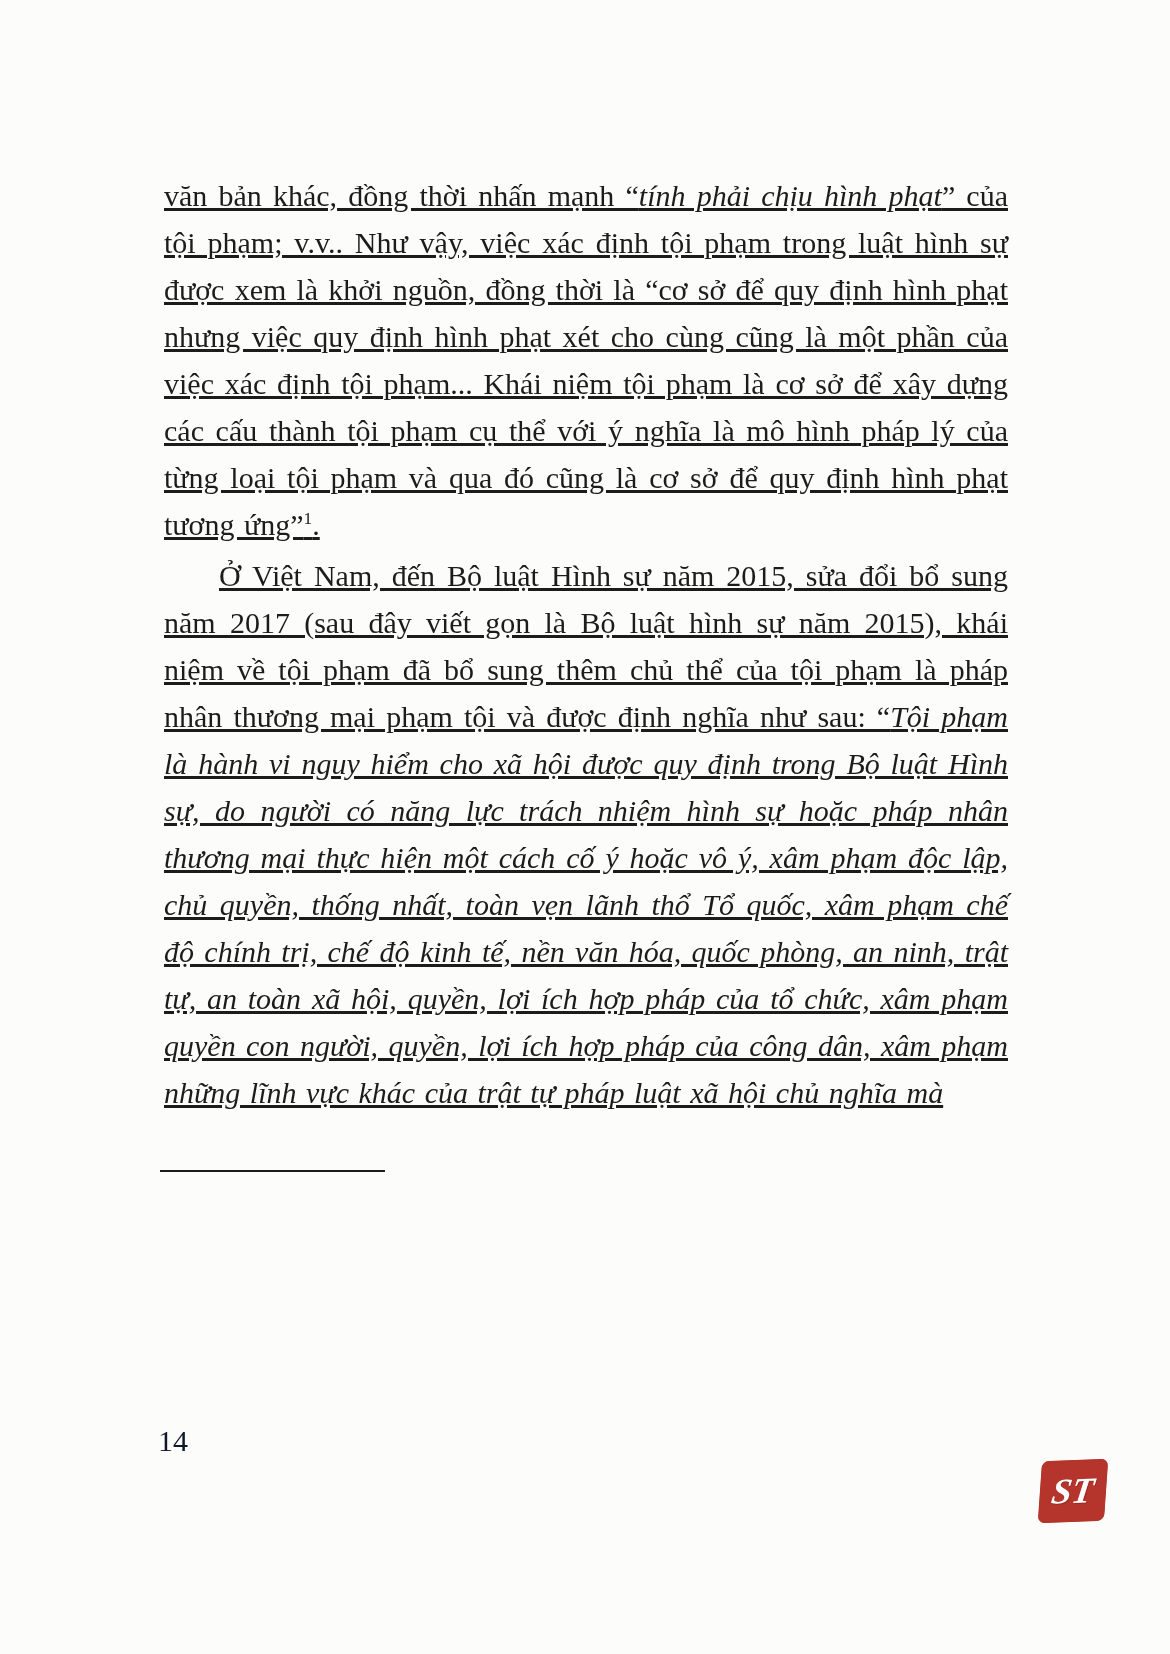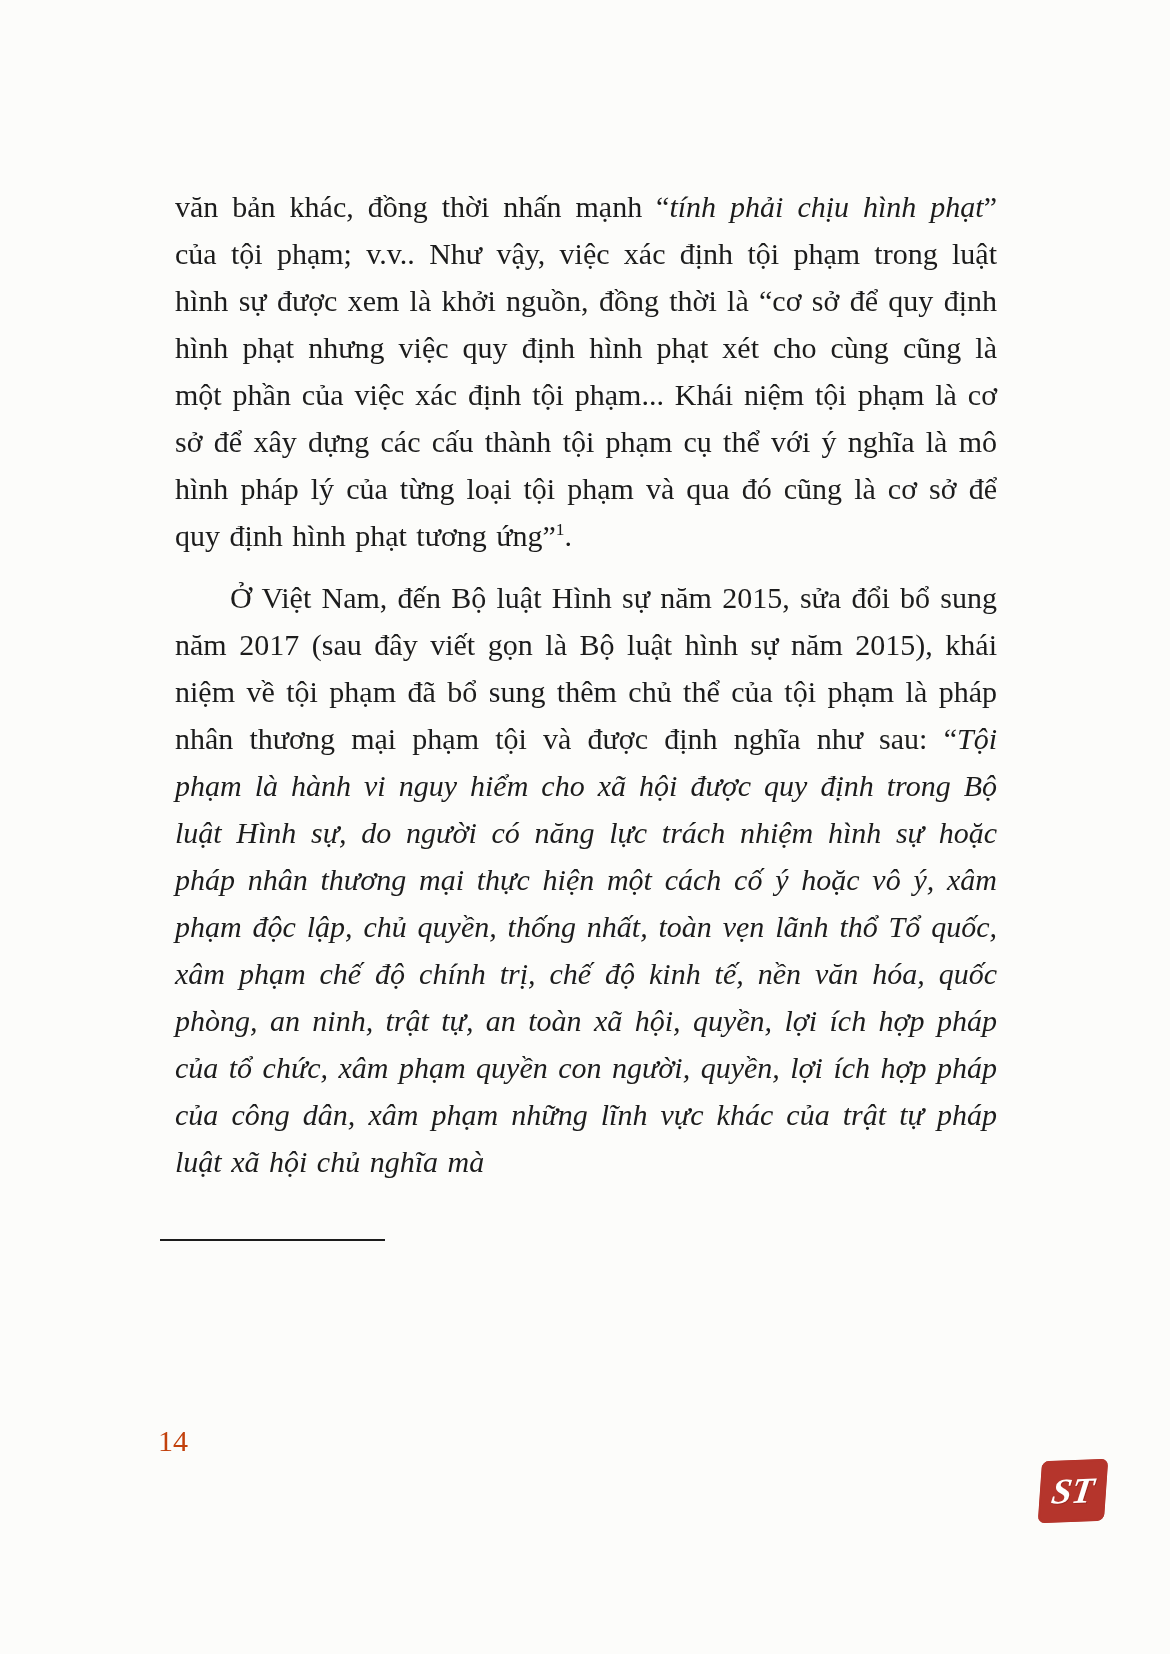--- a/index.html
+++ b/index.html
@@ -24,21 +24,22 @@
     left: 160px;
     top: 168px;
     width: 852px;
   }
 
   .para {
     font-size: 30px;
     line-height: 47px;
     text-align: justify;
     word-spacing: 2px;
-    margin: 15px;
+    margin: 4px;
+    text-decoration: underline;
   }
 
   .para.indent {
     text-indent: 55px;
   }
 
   .para .it, .footnote .it {
     font-style: italic;
   }
 
@@ -61,21 +62,21 @@
     text-align: justify;
     word-spacing: 2px;
     text-indent: 50px;
   }
 
   .page-number {
     position: absolute;
     left: 158px;
     top: 1424px;
     font-size: 30px;
-    color: #c2410c;
+    color: #0f172a;
   }
 
   .logo-st {
     position: absolute;
     right: 64px;
     top: 1460px;
     width: 66px;
     height: 62px;
     background: #b5352c;
     border-radius: 7px;

